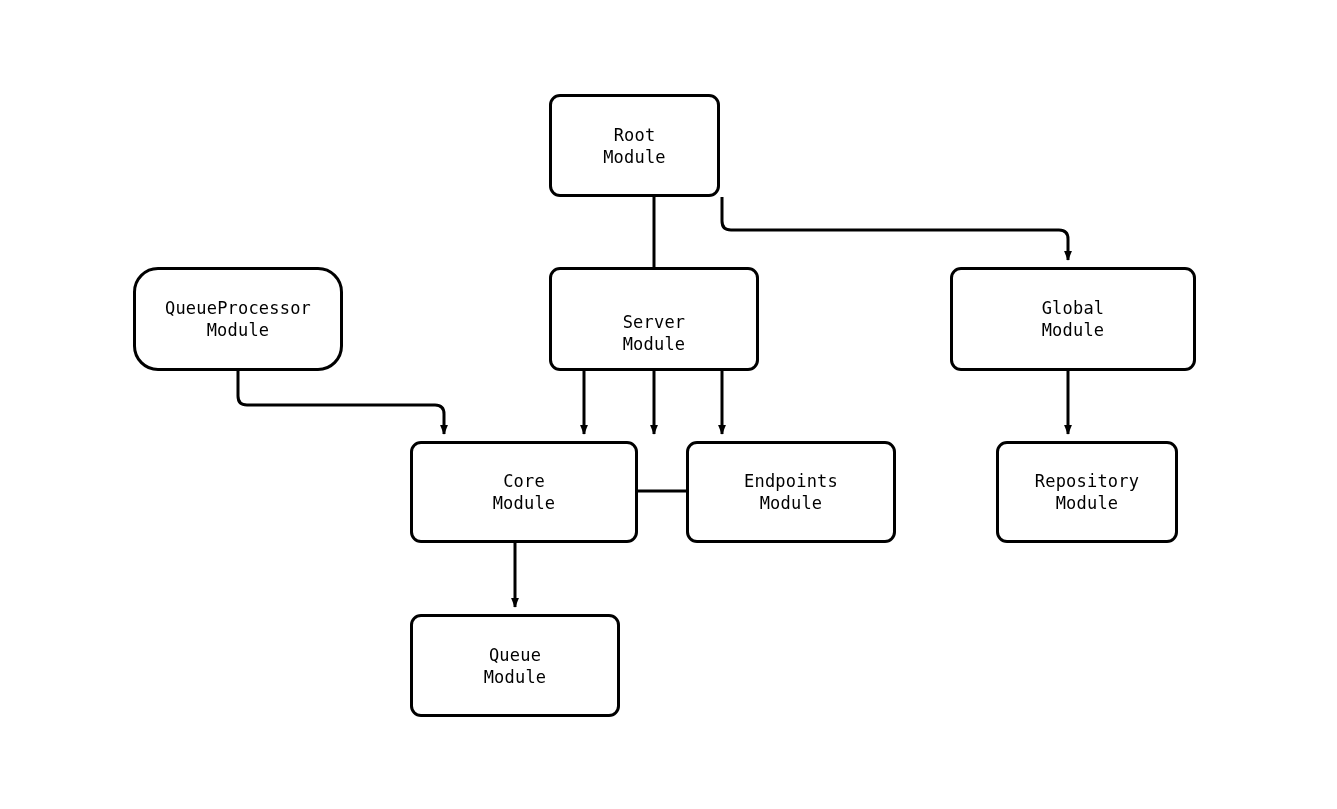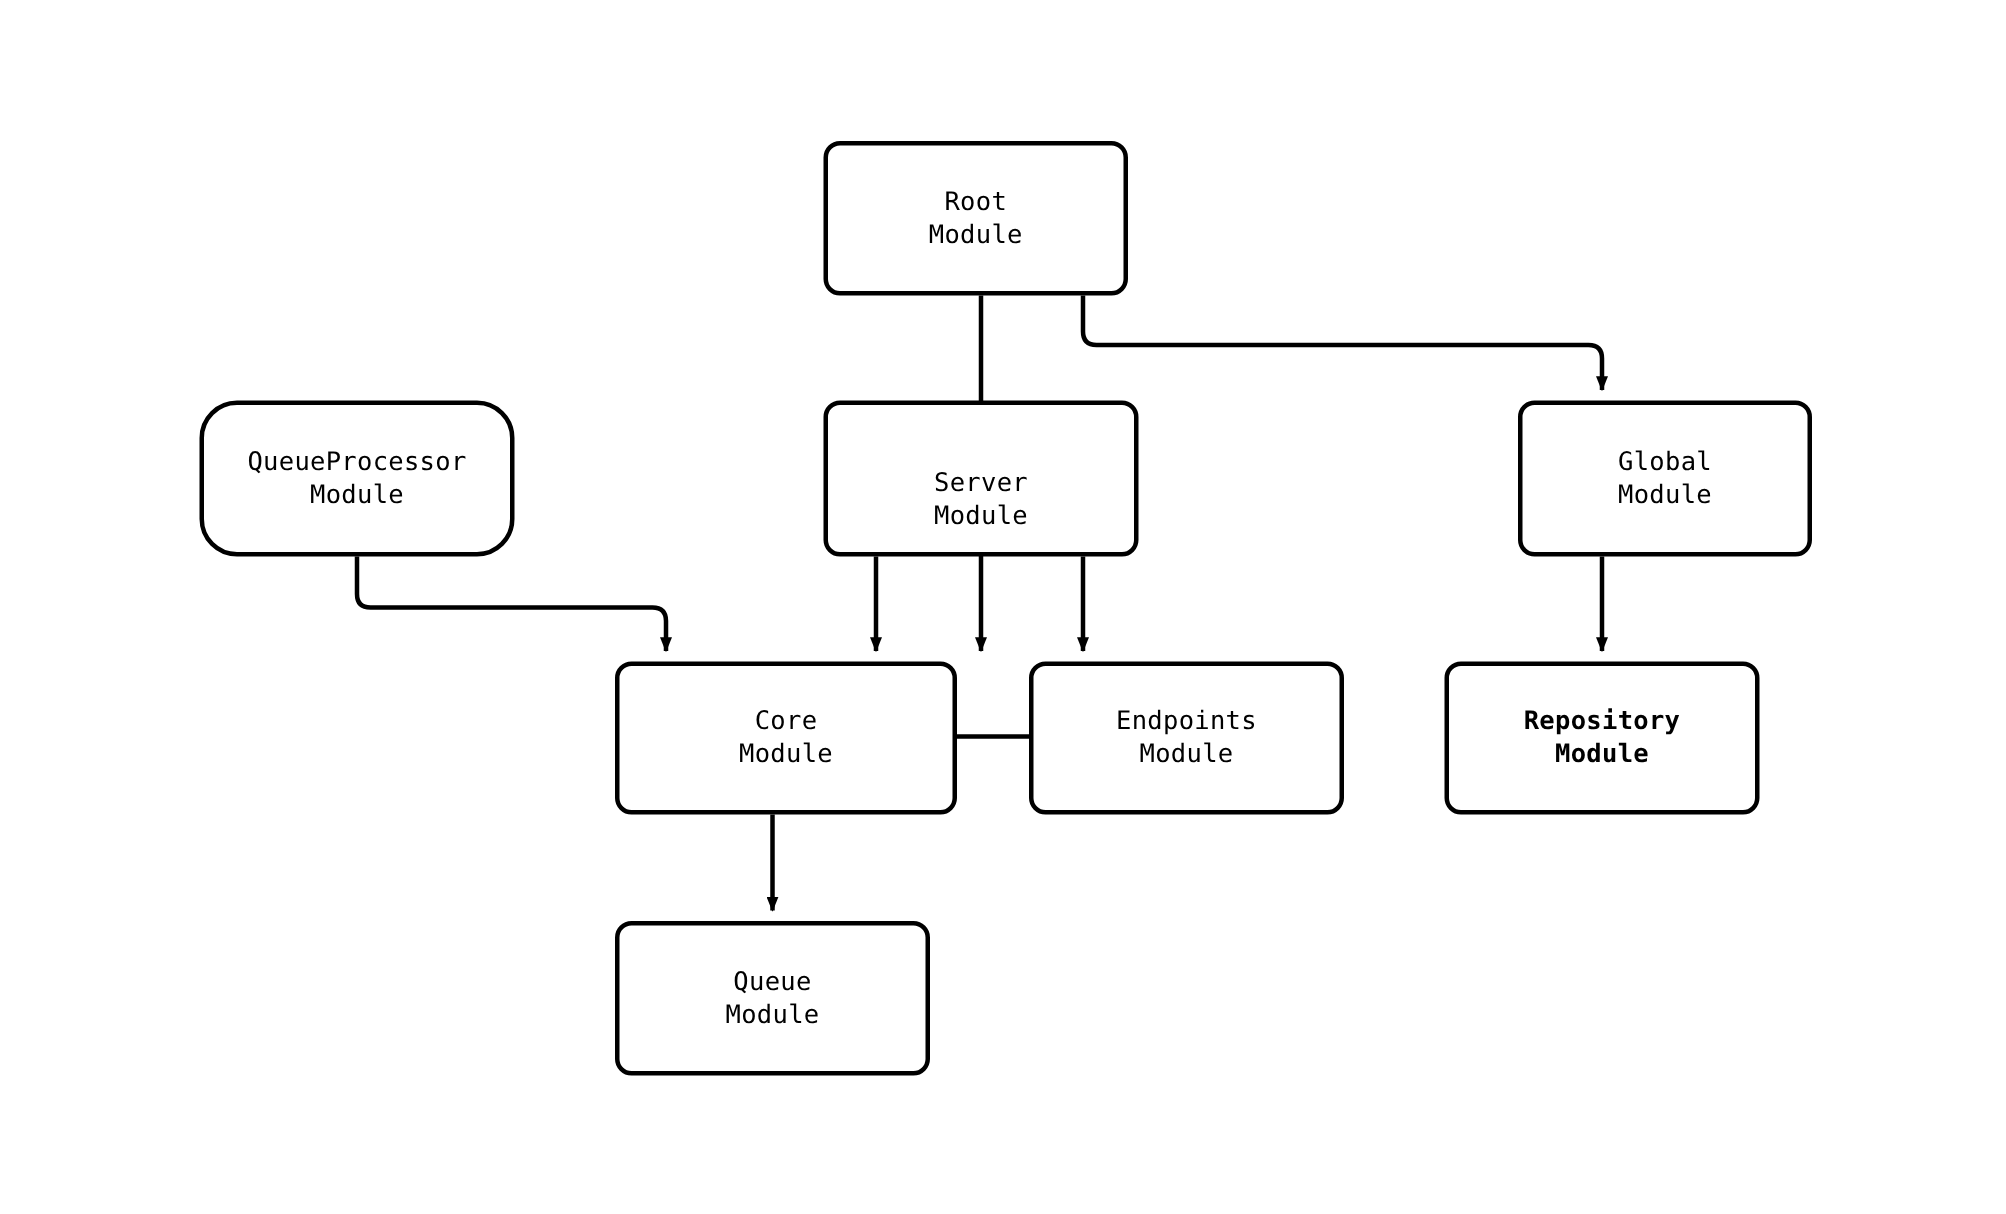--- a/index.html
+++ b/index.html
@@ -72,51 +72,51 @@
 
     <path d="M 722 371 L 722 434" fill="none" stroke="#000000" stroke-width="3" marker-end="url(#arrowhead)"></path>
 
     <path d="M 686 491 L 628 491" fill="none" stroke="#000000" stroke-width="3" marker-end="url(#arrowhead)"></path>
 
     <path d="M 515 543 L 515 607" fill="none" stroke="#000000" stroke-width="3" marker-end="url(#arrowhead)"></path>
 
     <path d="M 1068 371 L 1068 434" fill="none" stroke="#000000" stroke-width="3" marker-end="url(#arrowhead)"></path>
   </svg>
 
-  <div class="node" id="node-root" style="left: 549px; top: 94px; width: 203px; height: 103px; border-color: rgb(0, 0, 0);">
+  <div class="node" id="node-root" style="left: 549px; top: 94px; width: 171px; height: 103px; border-color: rgb(0, 0, 0);">
     <span class="node-label" style="color: rgb(0, 0, 0);">Root</span>
     <span class="node-label" style="color: rgb(0, 0, 0);">Module</span>
   </div>
 
   <div class="node" id="node-queueprocessor" style="left: 133px; top: 267px; width: 210px; height: 104px; border-color: rgb(0, 0, 0); border-radius: 25px;">
     <span class="node-label" style="color: rgb(0, 0, 0);">QueueProcessor</span>
     <span class="node-label" style="color: rgb(0, 0, 0);">Module</span>
   </div>
 
   <div class="node" id="node-server" style="left: 549px; top: 267px; width: 210px; height: 104px; border-color: rgb(0, 0, 0);">
     <span class="node-label" style="color: rgb(0, 0, 0); margin-top: 27px;">Server</span>
     <span class="node-label" style="color: rgb(0, 0, 0);">Module</span>
   </div>
 
-  <div class="node" id="node-global" style="left: 1012px; top: 267px; width: 196px; height: 104px; border-color: rgb(0, 0, 0);">
+  <div class="node" id="node-global" style="left: 950px; top: 267px; width: 246px; height: 104px; border-color: rgb(0, 0, 0);">
     <span class="node-label" style="color: rgb(0, 0, 0);">Global</span>
     <span class="node-label" style="color: rgb(0, 0, 0);">Module</span>
   </div>
 
   <div class="node" id="node-core" style="left: 410px; top: 441px; width: 228px; height: 102px; border-color: rgb(0, 0, 0);">
     <span class="node-label" style="color: rgb(0, 0, 0);">Core</span>
     <span class="node-label" style="color: rgb(0, 0, 0);">Module</span>
   </div>
 
   <div class="node" id="node-endpoints" style="left: 686px; top: 441px; width: 210px; height: 102px; border-color: rgb(0, 0, 0);">
     <span class="node-label" style="color: rgb(0, 0, 0);">Endpoints</span>
     <span class="node-label" style="color: rgb(0, 0, 0);">Module</span>
   </div>
 
-  <div class="node" id="node-repository" style="left: 963px; top: 441px; width: 210px; height: 102px; border-color: rgb(0, 0, 0); font-weight: bold;">
+  <div class="node" id="node-repository" style="left: 996px; top: 441px; width: 182px; height: 102px; border-color: rgb(0, 0, 0);">
     <span class="node-label" style="color: rgb(0, 0, 0);">Repository</span>
     <span class="node-label" style="color: rgb(0, 0, 0);">Module</span>
   </div>
 
   <div class="node" id="node-queue" style="left: 410px; top: 614px; width: 210px; height: 103px; border-color: rgb(0, 0, 0);">
     <span class="node-label" style="color: rgb(0, 0, 0);">Queue</span>
     <span class="node-label" style="color: rgb(0, 0, 0);">Module</span>
   </div>
 
 </div>

